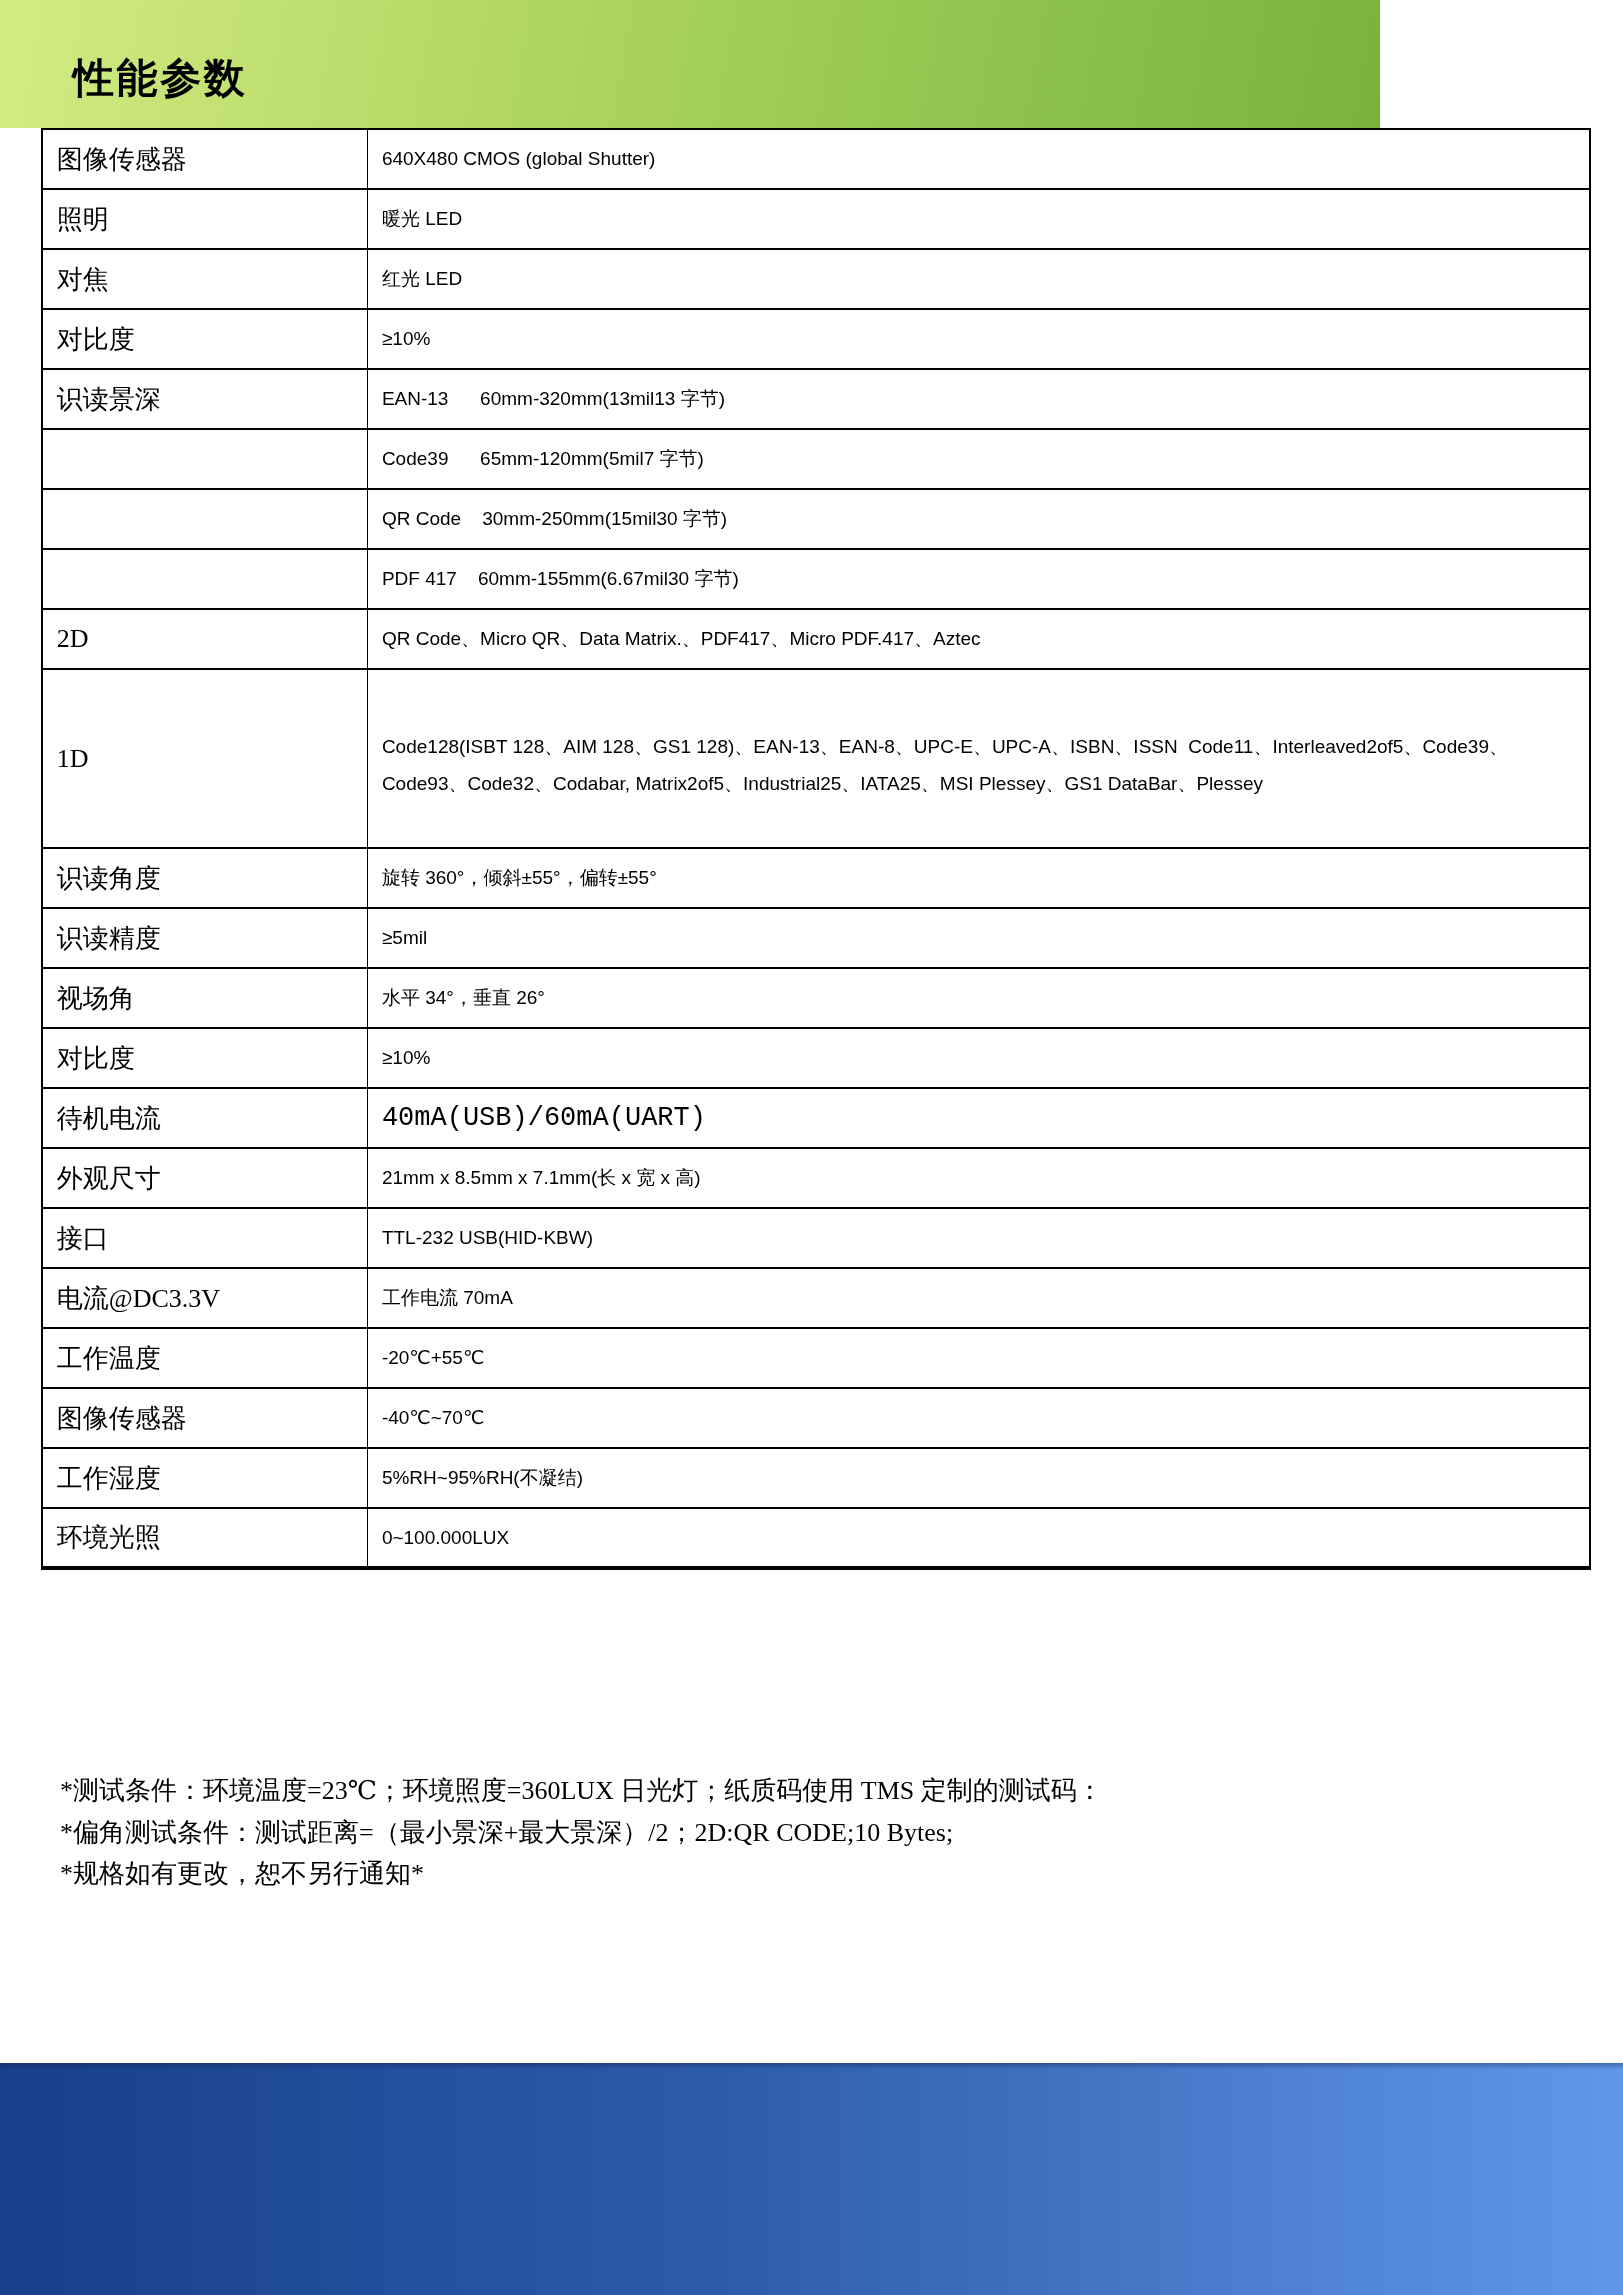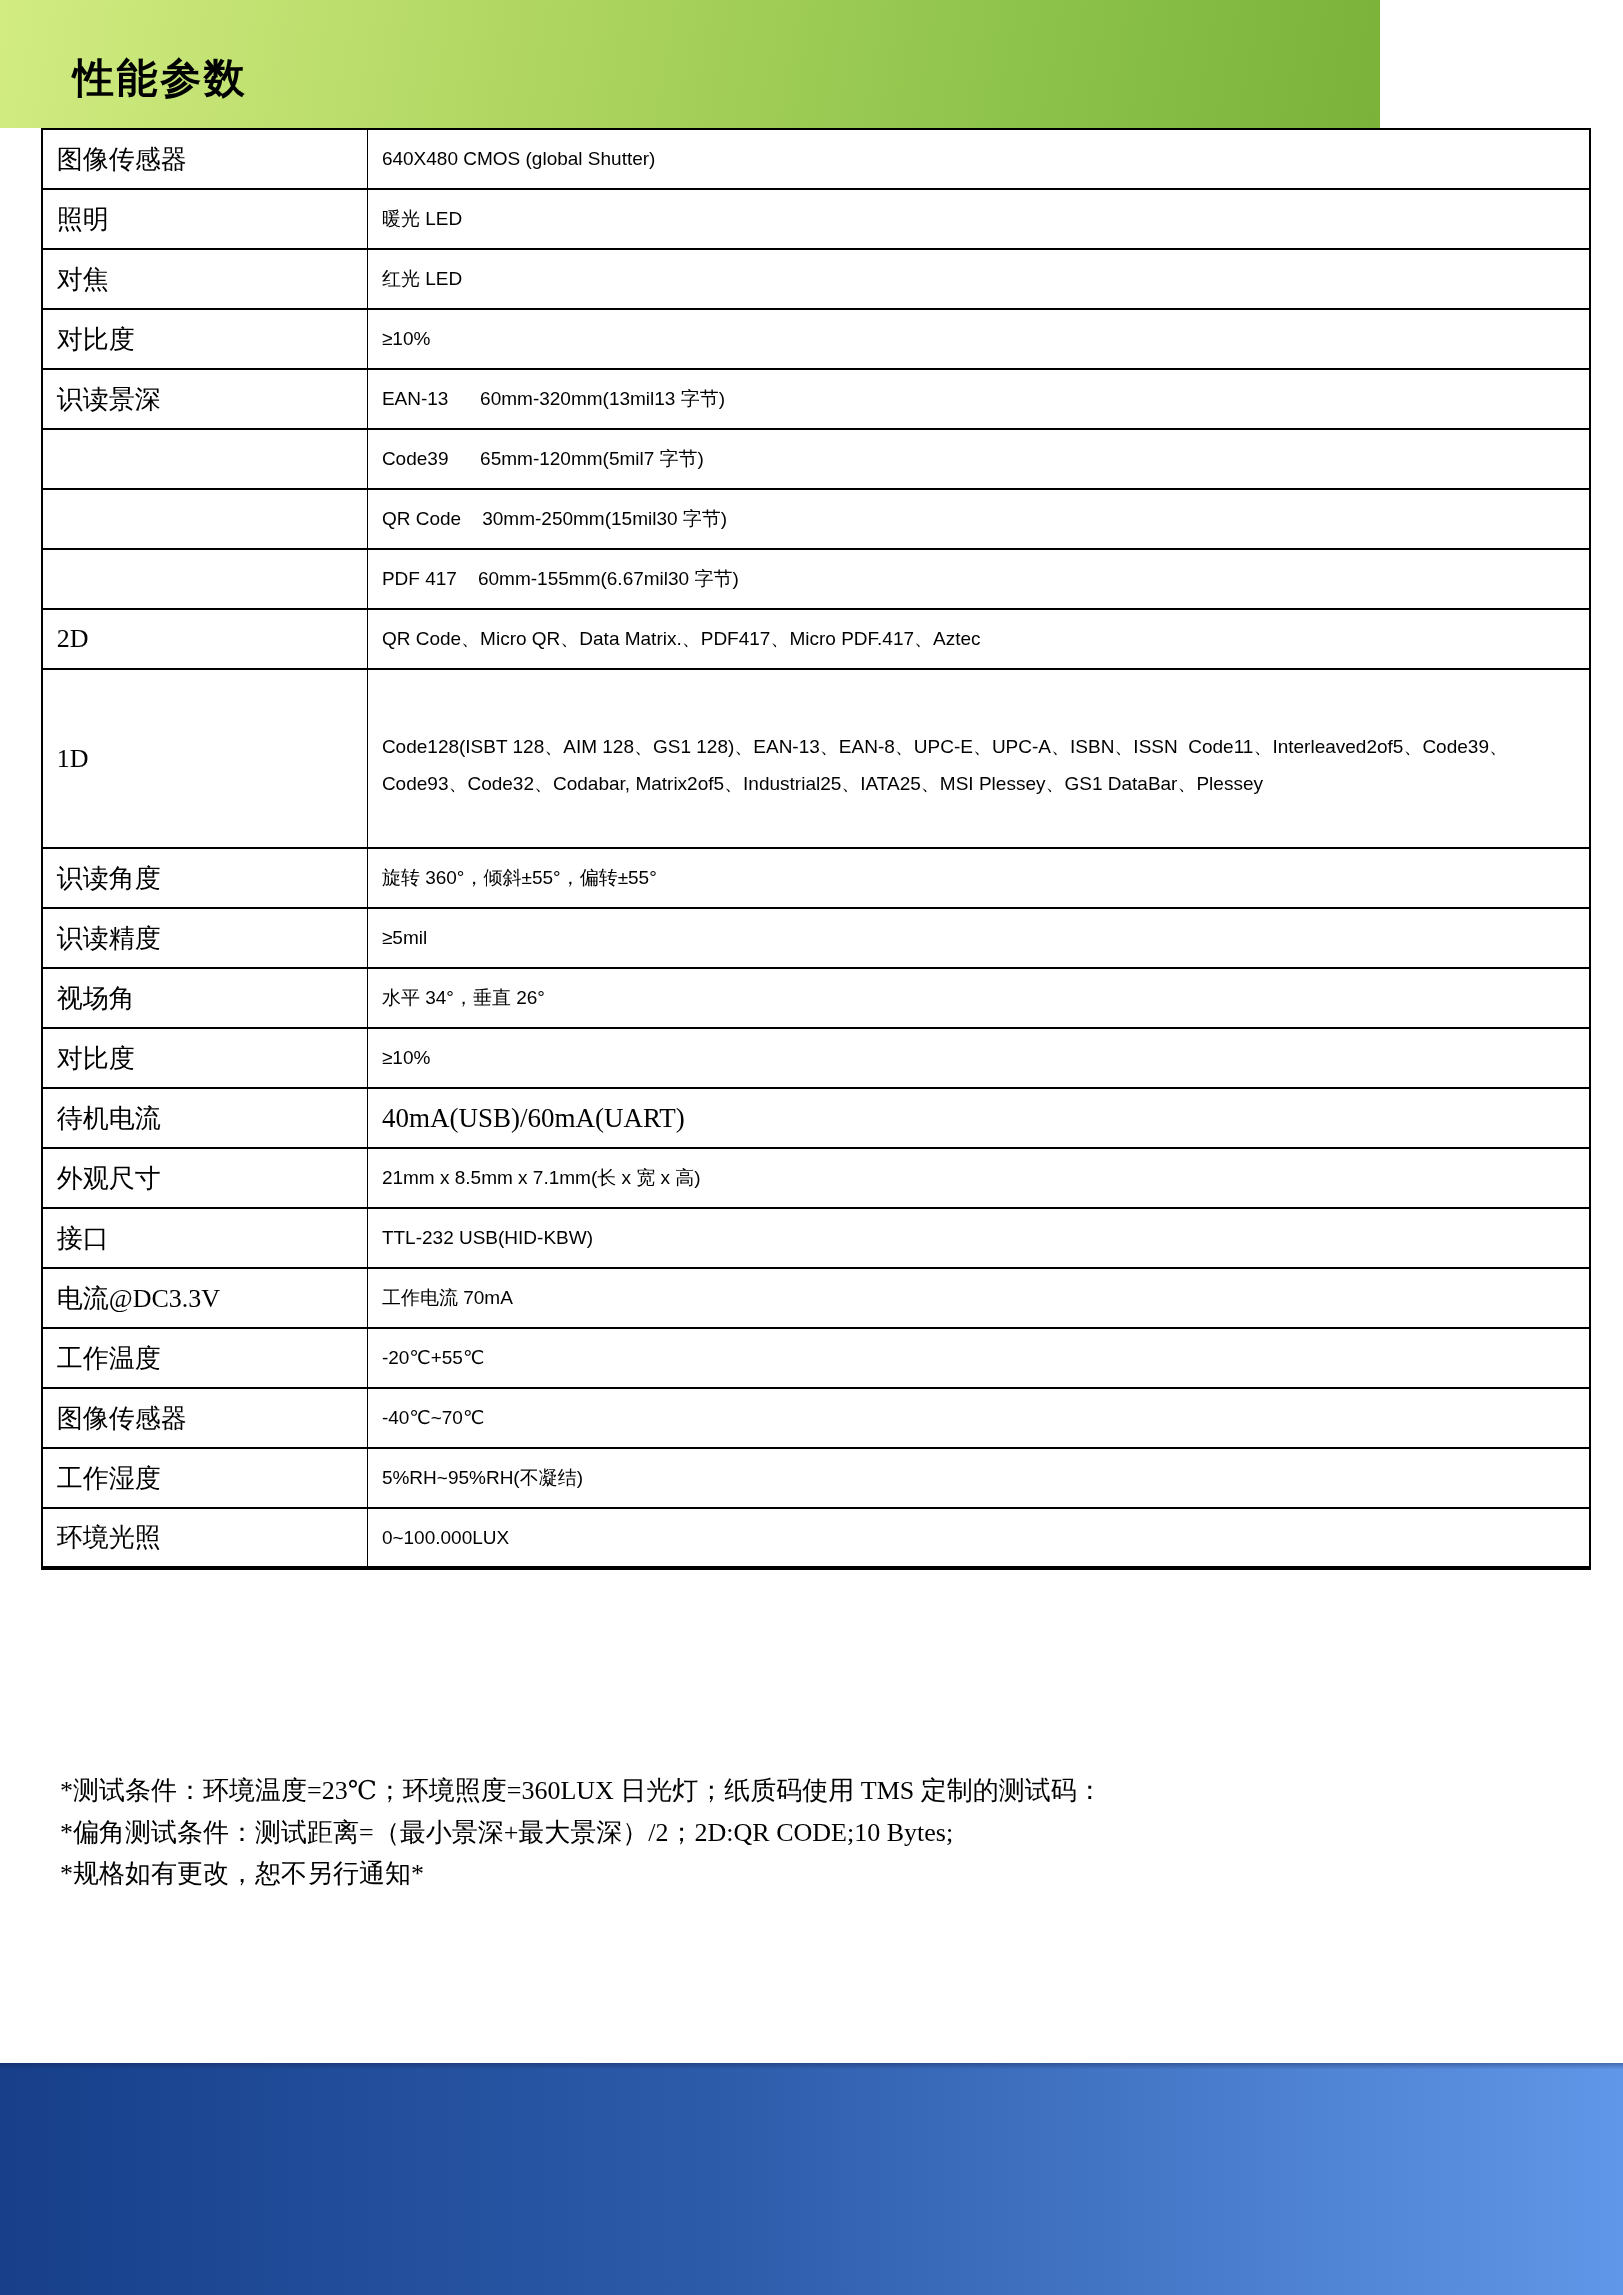--- a/index.html
+++ b/index.html
@@ -60,21 +60,21 @@
     font-size: 26px;
   }
   .spec-table td.value-cell {
     padding-left: 14.4px;
     padding-right: 19.6px;
     font-size: 19px;
     white-space: pre-wrap;
     line-height: 1.35;
   }
   .spec-table td.value-cell.serif {
-    font-family: Liberation Serif, serif;
+    font-family: Liberation Mono, monospace;
     font-size: 27px;
   }
   .spec-table tr.tall td { height: 179px; }
   .spec-table tr.tall td.value-cell { line-height: 1.95; padding-top: 22px; padding-bottom: 9.2px; }
 
   
   .footnotes {
     position: absolute;
     left: 60px;
     top: 1770px;

